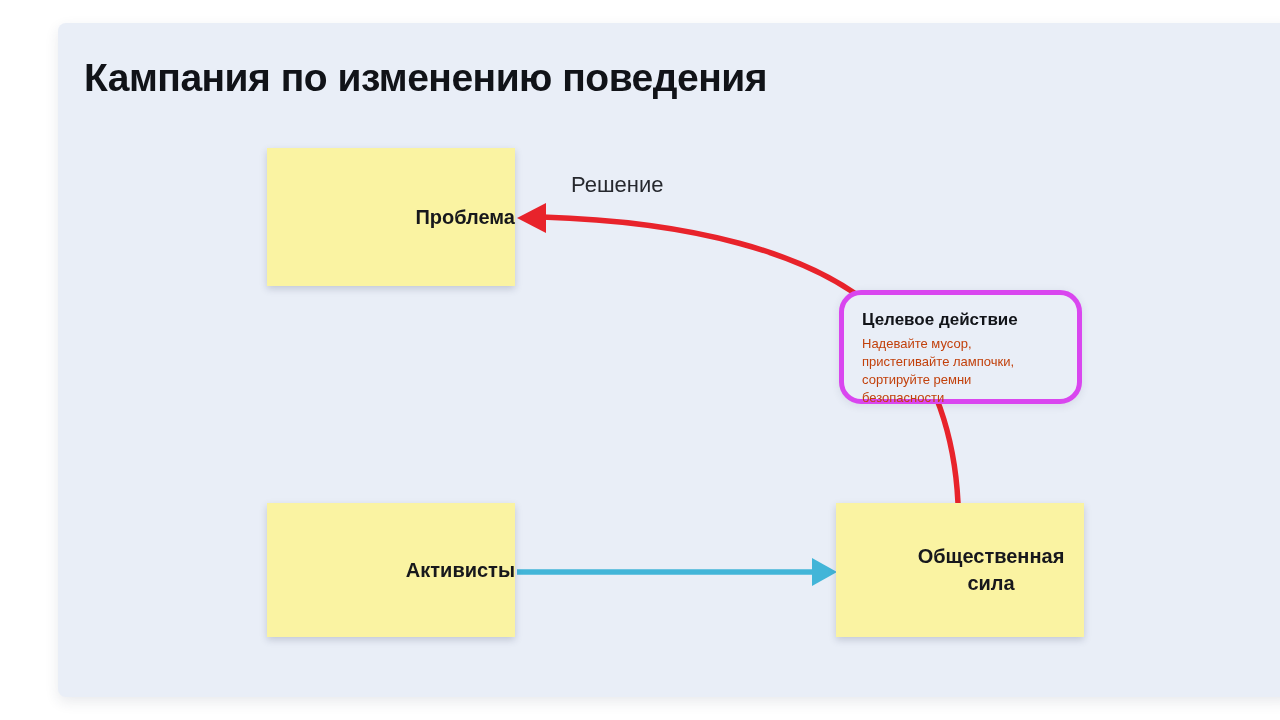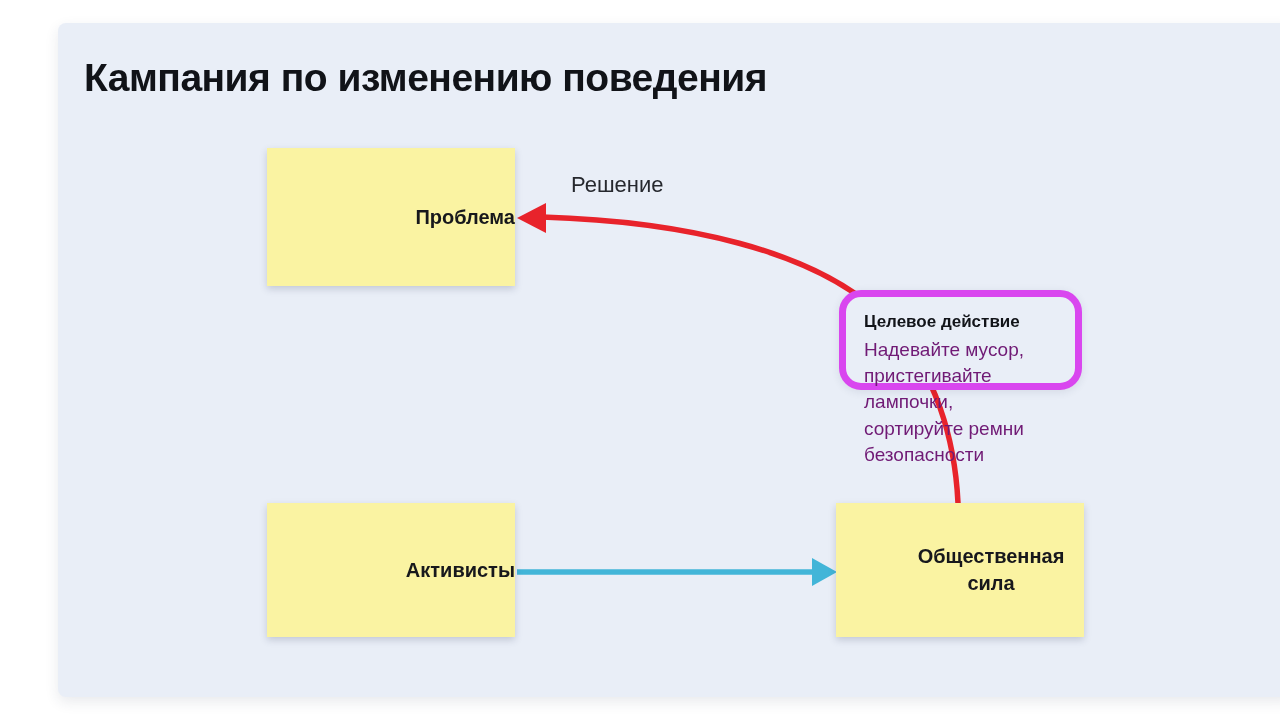--- a/index.html
+++ b/index.html
@@ -59,37 +59,37 @@
     position: absolute;
     left: 535px; top: 172px;
     font-size: 22px;
     font-weight: 400;
     color: #26282e;
     white-space: nowrap;
   }
   .callout {
     position: absolute;
     left: 803px; top: 290px;
-    width: 243px; height: 100px;
+    width: 243px; height: 114px;
     background: #e9eef7;
-    border: 7px solid #d946ef;
+    border: 5px solid #d946ef;
     border-radius: 22px;
     padding: 15px 30px 12px 18px;
     box-shadow: 0 2px 8px rgba(40, 50, 80, 0.10);
   }
   .callout-title {
     font-size: 17px;
     font-weight: 700;
     color: #121419;
     margin-bottom: 5px;
   }
   .callout-body {
-    font-size: 19px;
+    font-size: 13px;
     font-weight: 400;
-    color: #701a75;
+    color: #c2410c;
     line-height: 1.38;
     max-width: 206px;
   }
 </style>
 </head>
 <body>
 
 <div class="canvas">
 
   <div class="board"></div>

